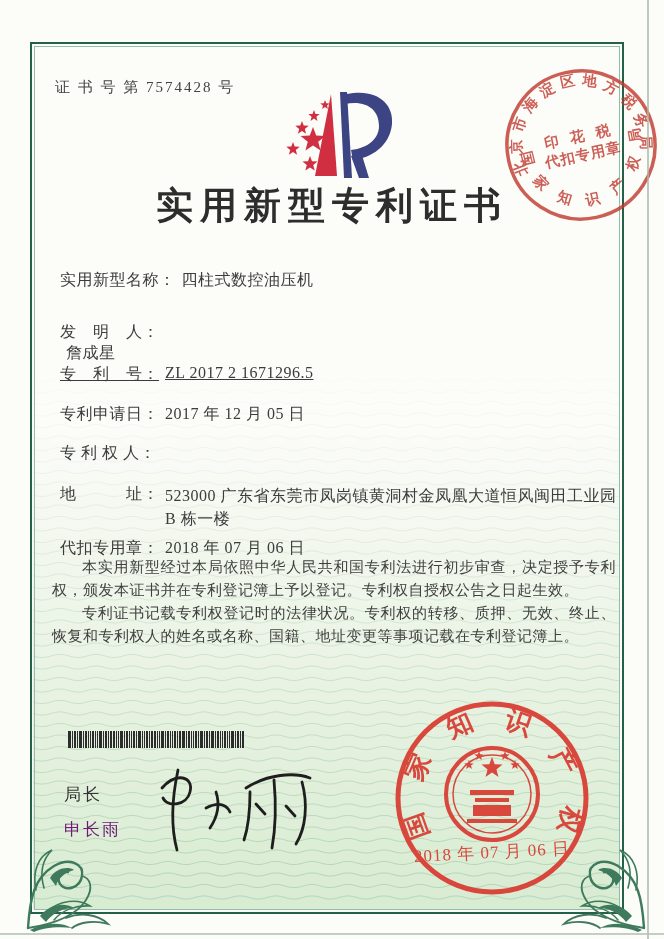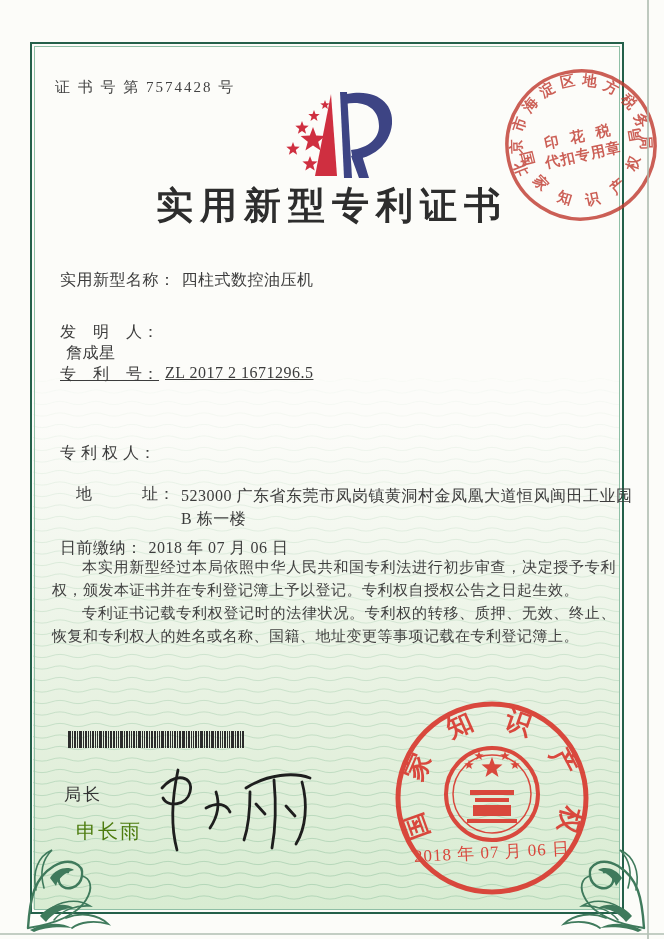--- a/index.html
+++ b/index.html
@@ -30,35 +30,35 @@
     font-size:37px;font-weight:bold;letter-spacing:7px;color:#2d2d2d;}
 
   .row{position:absolute;left:60px;display:flex;font-size:16px;letter-spacing:.5px;color:#3c3c3c;}
   .row .lbl{white-space:nowrap;}
   .row .val{margin-left:6px;}
   .row-name{top:270px;}
   .row-inventor{top:322px;flex-direction:column;}
   .row-patno{top:364px;text-decoration:underline;}
   .row-appdate{top:404px;}
   .row-patentee{top:443px;flex-direction:column;}
-  .row-address{top:484px;margin-left:16px;}
+  .row-address{top:484px;}
   .row-address .val{width:452px;line-height:23px;margin-left:6px;}
   .row-grant{top:538px;width:560px;}
   .grant-no{position:absolute;left:308px;top:0;display:flex;}
 
   .paras{position:absolute;left:52px;top:556px;width:564px;
     font-size:15px;line-height:23px;text-align:justify;letter-spacing:.5px;color:#3f3f3f;}
   .paras p{margin:0;text-indent:2em;}
 
   .barcode{position:absolute;left:68px;top:731px;width:178px;height:17px;
     display:flex;align-items:stretch;overflow:hidden;}
   .barcode i{display:block;background:#2c2c2c;height:100%;margin-right:1px;flex:none;}
 
   .signer-title{position:absolute;left:64px;top:783px;font-size:17px;letter-spacing:2px;color:#333;}
-  .signer-name{position:absolute;left:76px;top:818px;font-size:20px;letter-spacing:2px;color:#4d7c0f;}
+  .signer-name{position:absolute;left:64px;top:818px;font-size:17px;letter-spacing:2px;color:#701a75;}
   .signature{position:absolute;left:150px;top:758px;}
 
   .seal{position:absolute;left:386px;top:698px;}
   .stamp{position:absolute;left:496px;top:48px;}
   .flourish{position:absolute;}
   .flourish.left{left:20px;top:820px;}
   .flourish.right{left:548px;top:820px;transform:scaleX(-1);}
 
   .footer{position:absolute;left:0;right:0;top:884px;text-align:center;
     font-size:13.5px;letter-spacing:1px;color:#3c3c3c;}
@@ -176,29 +176,33 @@
     <span class="val">四柱式数控油压机</span>
   </div>
   <div class="row row-inventor">
     <span class="lbl">发　明　人：</span>
     <span class="val">詹成星</span>
   </div>
   <div class="row row-patno">
     <span class="lbl">专　利　号：</span>
     <span class="val">ZL 2017 2 1671296.5</span>
   </div>
+  <div class="row row-appdate">
+    <span class="lbl">专利申请日：</span>
+    <span class="val">2017 年 12 月 05 日</span>
+  </div>
   <div class="row row-patentee">
     <span class="lbl">专 利 权 人：</span>
   </div>
   <div class="row row-address">
     <span class="lbl">地　　　址：</span>
     <span class="val">523000 广东省东莞市凤岗镇黄洞村金凤凰大道恒风闽田工业园 B 栋一楼</span>
   </div>
   <div class="row row-grant">
-    <span class="lbl">日前缴纳：</span>
+    <span class="lbl">代扣专用章：</span>
     <span class="val">2018 年 07 月 06 日</span>
   </div>
 
   <div class="paras">
     <p>本实用新型经过本局依照中华人民共和国专利法进行初步审查，决定授予专利权，颁发本证书并在专利登记簿上予以登记。专利权自授权公告之日起生效。</p>
     <p>专利证书记载专利权登记时的法律状况。专利权的转移、质押、无效、终止、恢复和专利权人的姓名或名称、国籍、地址变更等事项记载在专利登记簿上。</p>
   </div>
 
   <div class="barcode">
       <i style="width: 3px;"></i>

